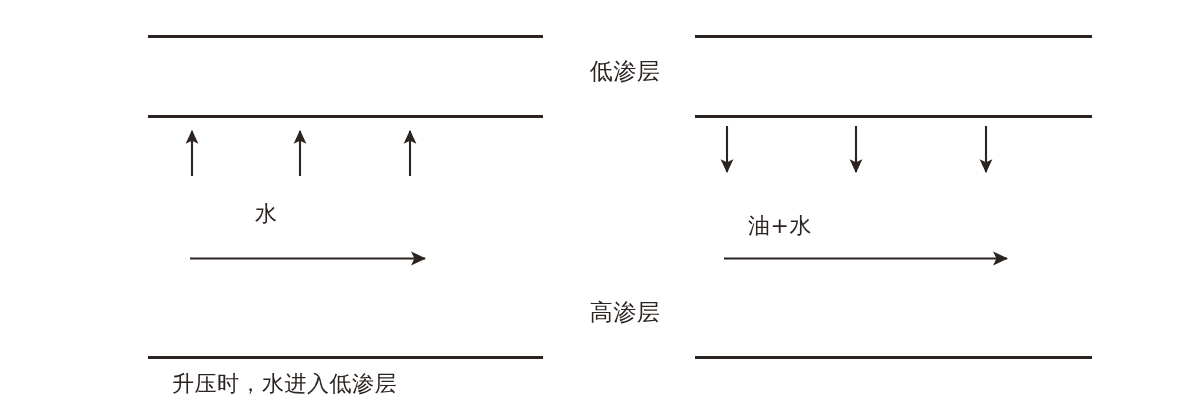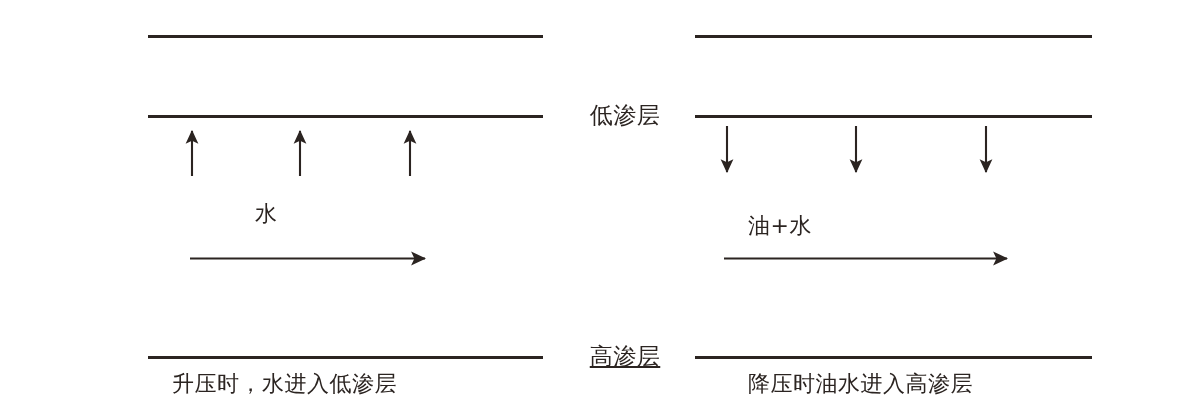--- a/index.html
+++ b/index.html
@@ -42,21 +42,20 @@
     font-size: 22px;
     letter-spacing: 0.5px;
   }
   .lbl-caption {
     font-size: 22px;
     letter-spacing: 0.5px;
   }
   
   .ctr {
     transform: translateX(-50%);
-    margin-top: 44px;
   }
 </style>
 </head>
 <body>
 
 <div id="stage">
 
   <svg id="vector-canvas" viewBox="0 0 1196 418" xmlns="http://www.w3.org/2000/svg">
     <defs>
       <marker id="ah-right" viewBox="0 0 10 10" refX="9.2" refY="5" markerWidth="7.2" markerHeight="7.2" orient="auto-start-reverse">
@@ -90,23 +89,22 @@
       <line x1="727" y1="126" x2="727" y2="172" stroke="#2b2421" stroke-width="2.1" marker-end="url(#ah-down)"></line>
       <line x1="856" y1="126" x2="856" y2="172" stroke="#2b2421" stroke-width="2.1" marker-end="url(#ah-down)"></line>
       <line x1="986" y1="126" x2="986" y2="172" stroke="#2b2421" stroke-width="2.1" marker-end="url(#ah-down)"></line>
 
       <line x1="724" y1="258.5" x2="1007" y2="258.5" stroke="#2b2421" stroke-width="2.1" marker-end="url(#ah-right)"></line>
     </g>
   </svg>
 
   <div class="lbl lbl-layer ctr" style="left:625px; top:60px;">低渗层</div>
 
-  <div class="lbl lbl-layer ctr" style="left:625px; top:301px;text-decoration:underline;">高渗层</div>
+  <div class="lbl lbl-layer ctr" style="left:625px; top:301px;">高渗层</div>
 
   <div class="lbl lbl-fluid" style="left:255px; top:203px;">水</div>
 
   <div class="lbl lbl-fluid" style="left:748px; top:215px;">油+水</div>
 
   <div class="lbl lbl-caption" style="left:172px; top:373px;">升压时，水进入低渗层</div>
 
-  <div class="lbl lbl-caption" style="left:748px; top:373px;">降压时油水进入高渗层</div>
 
 </div>
 
 </body></html>

